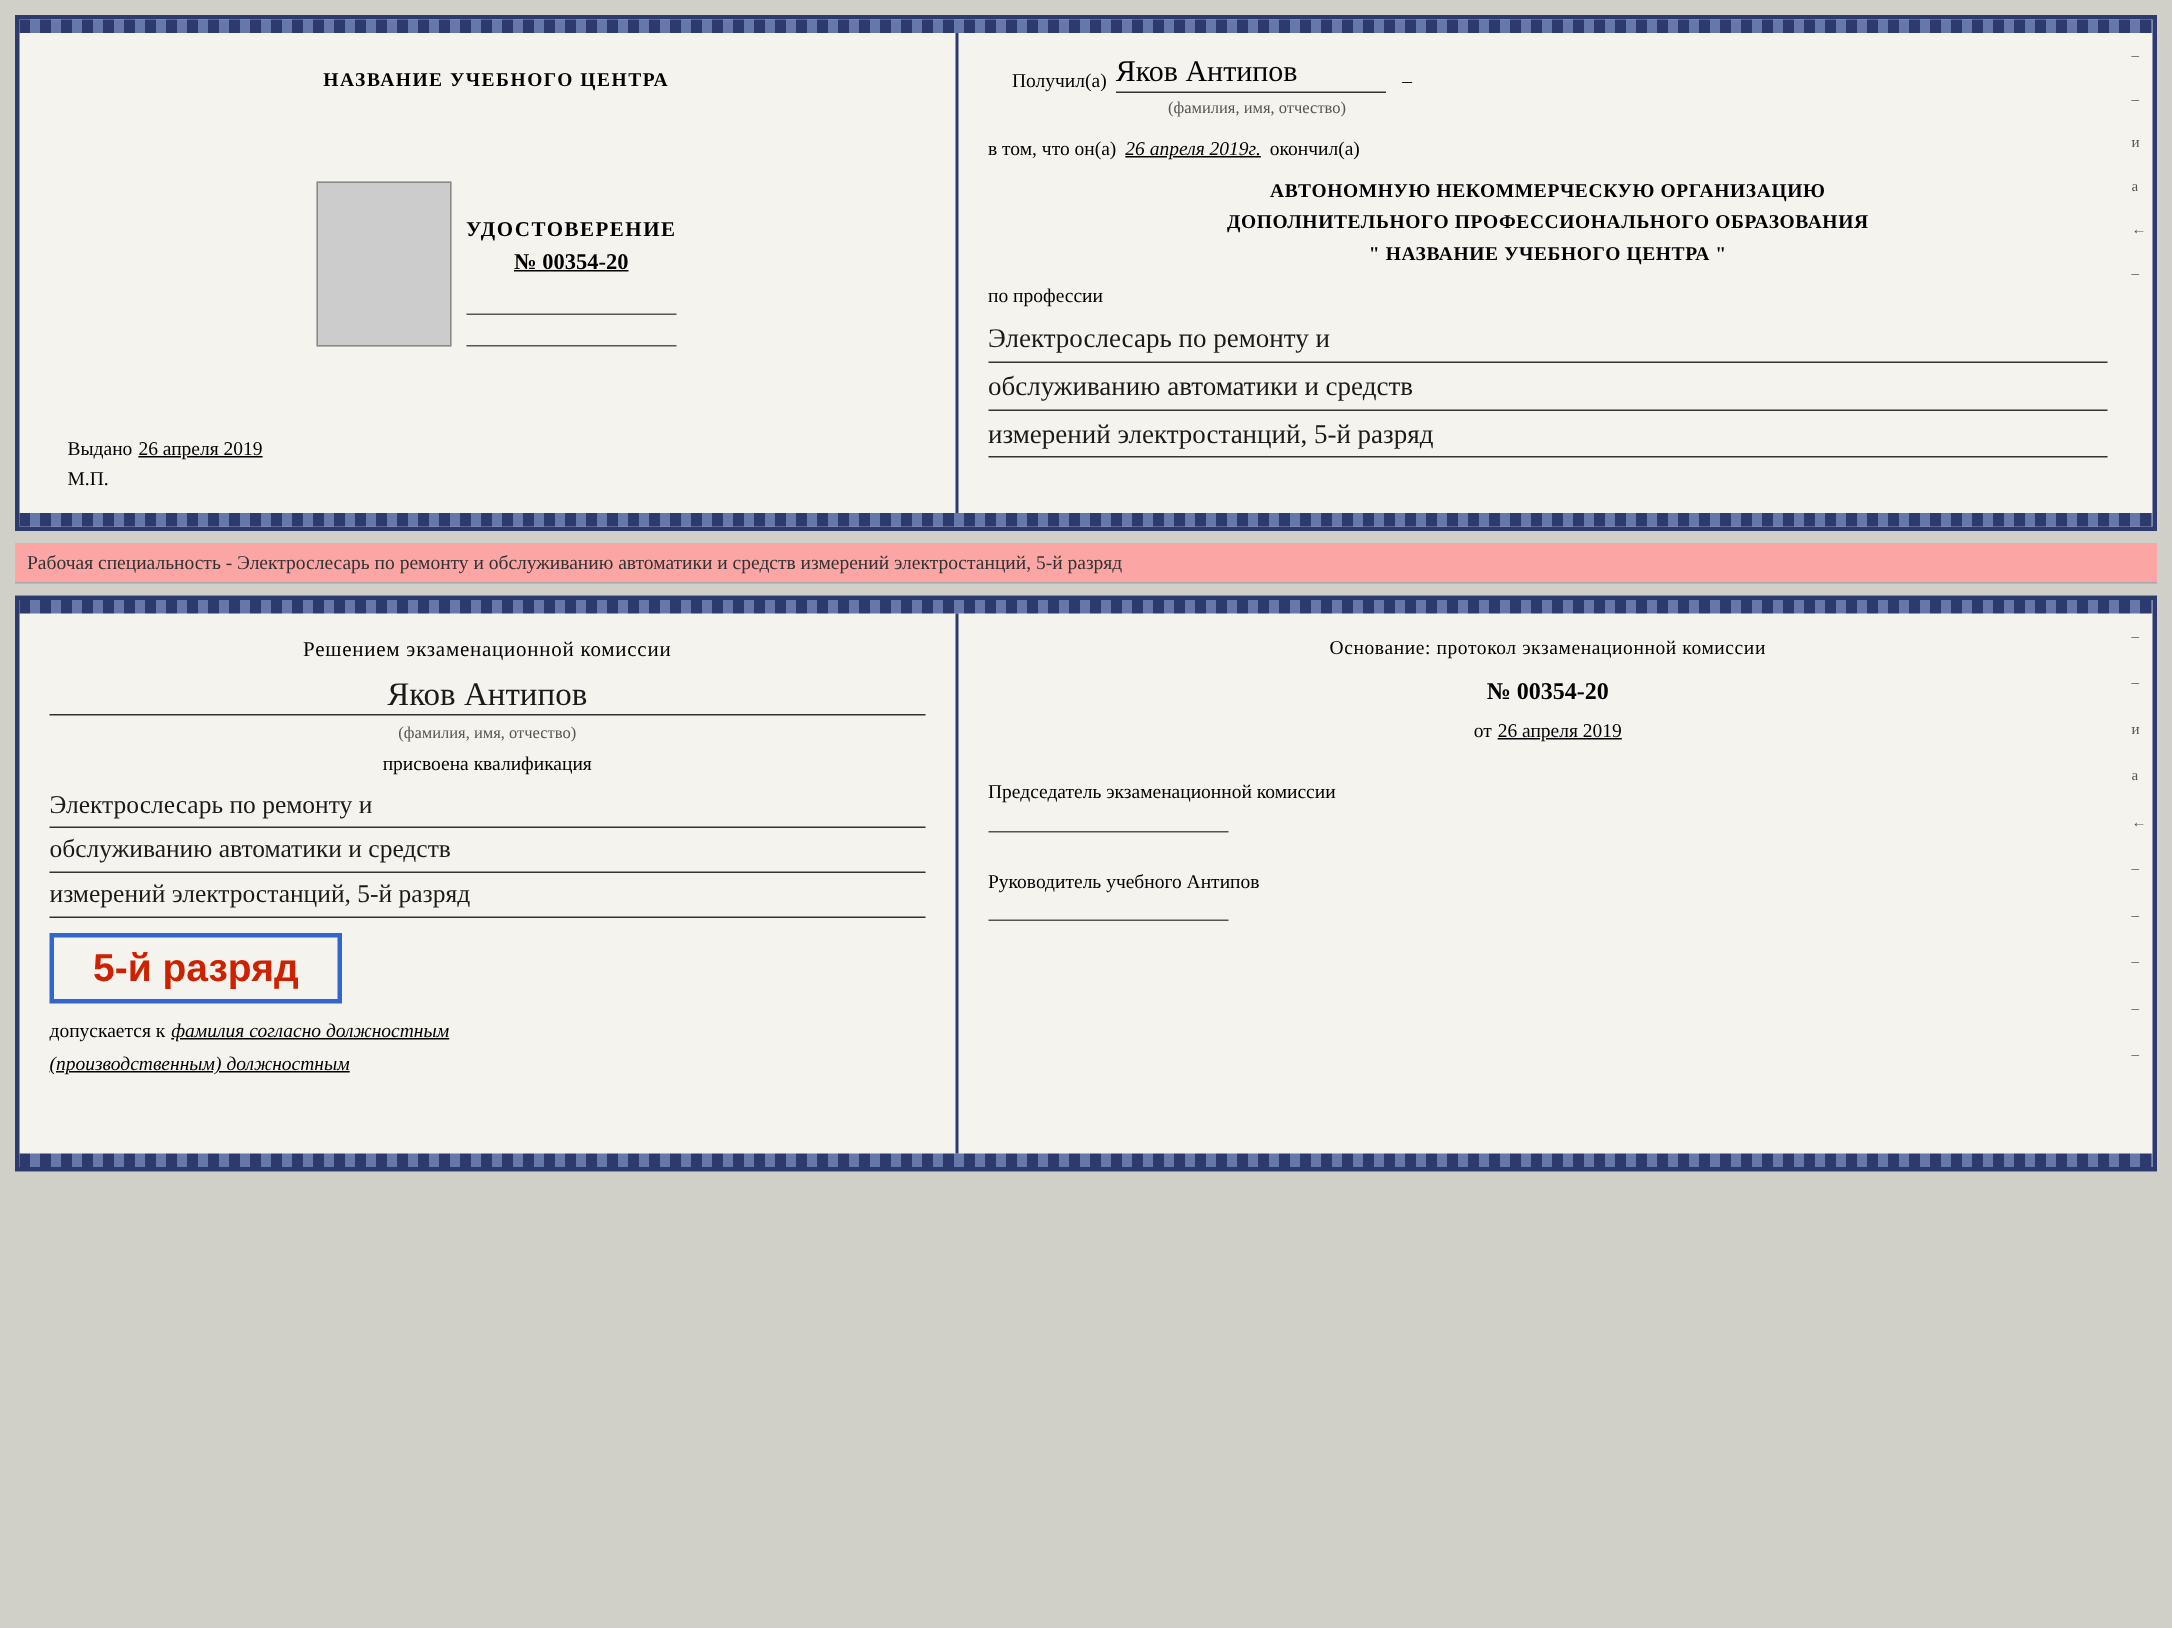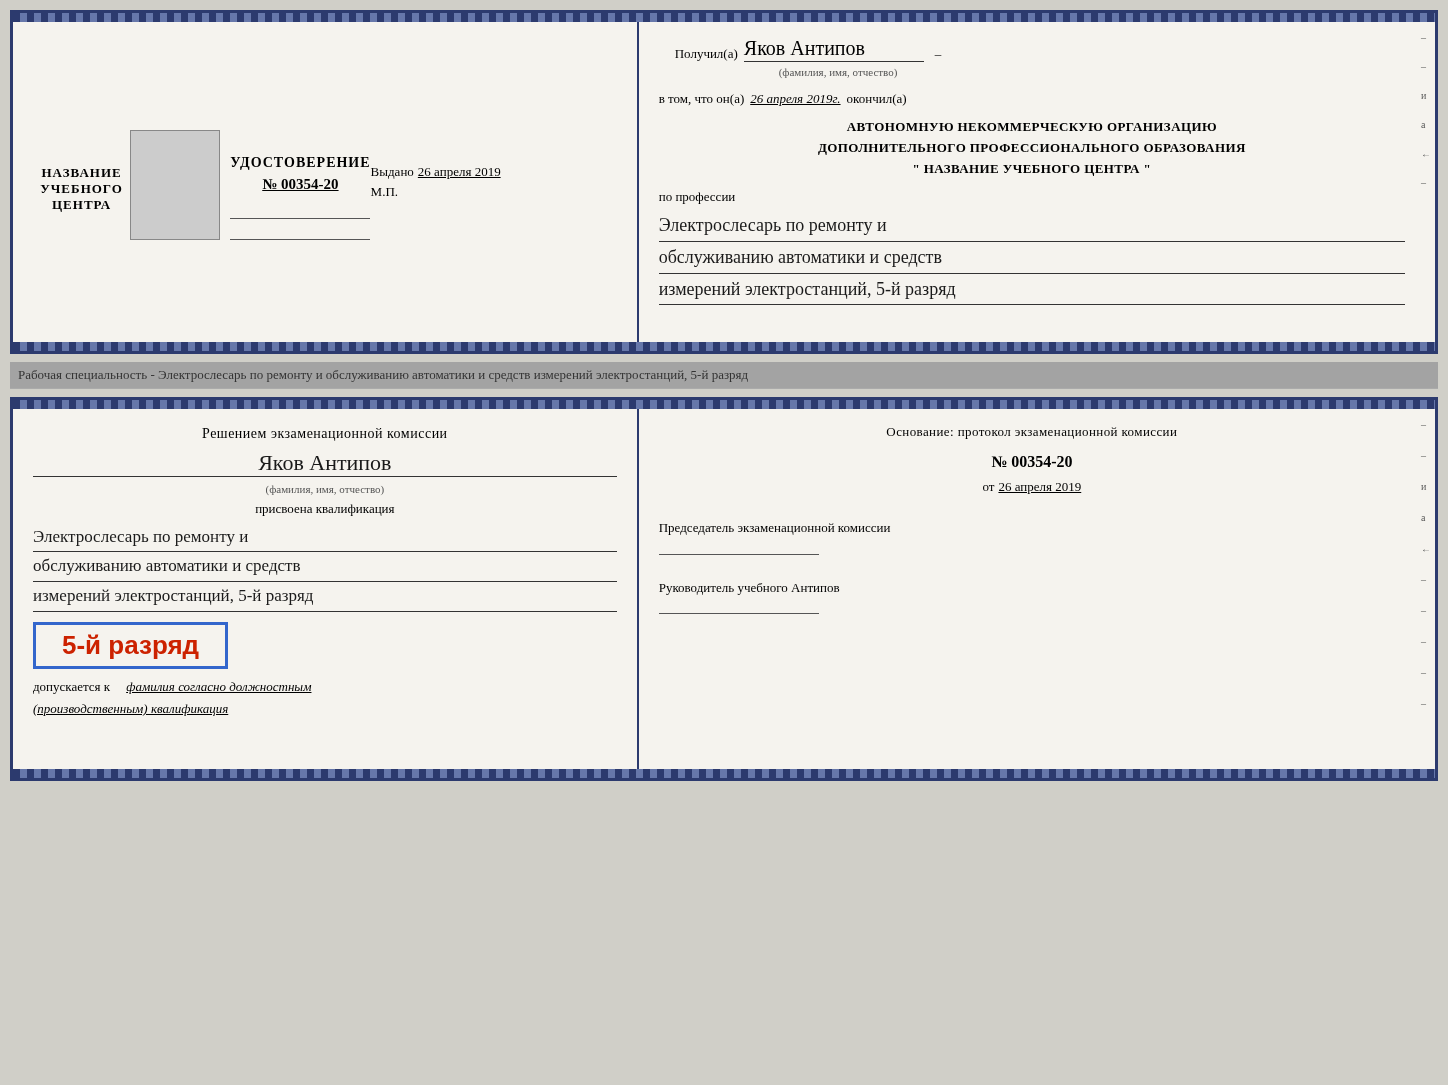--- a/index.html
+++ b/index.html
@@ -21,21 +21,21 @@
 <body>
 
 <div class="page-wrapper">
 
   <div style="position:relative; border: 3px solid #2c3a6e; background:#f5f3ee;">
 
     <div style="height:9px; background: repeating-linear-gradient(90deg, #2c3a6e 0px, #2c3a6e 7px, #6677aa 7px, #6677aa 14px);"></div>
 
     <div style="display:flex; min-height:320px;">
 
-      <div style="width:44%; border-right:2px solid #2c3a6e; padding:15px 20px 10px 20px; display:flex; align-items:center; justify-content:space-between;">
+      <div style="width:44%; border-right:2px solid #2c3a6e; padding:15px 20px 10px 32px; display:flex; flex-direction:column; align-items:center; justify-content:space-between;">
 
         <div style="font-size:13px; letter-spacing:1px; text-align:center; font-weight:bold; text-transform:uppercase; margin-top:8px;">НАЗВАНИЕ УЧЕБНОГО ЦЕНТРА</div>
 
         <div style="display:flex; flex-direction:column; align-items:center; gap:6px; flex:1; justify-content:center;">
 
           <div style="display:flex; align-items:flex-end; gap:10px; width:100%;">
             <div style="width:90px; height:110px; background:#ccc; border:1px solid #888; flex-shrink:0;"></div>
             <div style="display:flex; flex-direction:column; align-items:center; gap:5px; flex:1;">
               <div style="font-size:14px; text-align:center; font-weight:bold; text-transform:uppercase; letter-spacing:1px;">УДОСТОВЕРЕНИЕ</div>
               <div style="font-size:15px; text-align:center; font-weight:bold; text-decoration:underline;">№ 00354-20</div>
@@ -91,21 +91,21 @@
             <span>а</span>
             <span>←</span>
             <span>–</span>
         </div>
       </div>
     </div>
 
     <div style="height:9px; background: repeating-linear-gradient(90deg, #2c3a6e 0px, #2c3a6e 7px, #6677aa 7px, #6677aa 14px);"></div>
   </div>
 
-  <div style="background:#a3a3a3; padding:5px 8px; font-size:13px; color:#333; border-bottom:1px solid #aaa;">Рабочая специальность - Электрослесарь по ремонту и обслуживанию автоматики и средств измерений электростанций, 5-й разряд</div>
+  <div style="background:#fca5a5; padding:5px 8px; font-size:13px; color:#333; border-bottom:1px solid #aaa;">Рабочая специальность - Электрослесарь по ремонту и обслуживанию автоматики и средств измерений электростанций, 5-й разряд</div>
 
   <div style="position:relative; border:3px solid #2c3a6e; background:#f5f3ee;">
 
     <div style="height:9px; background: repeating-linear-gradient(90deg, #2c3a6e 0px, #2c3a6e 7px, #6677aa 7px, #6677aa 14px);"></div>
 
     <div style="display:flex; min-height:360px;">
 
       <div style="width:44%; border-right:2px solid #2c3a6e; padding:15px 20px 10px 20px; display:flex; flex-direction:column; gap:6px;">
 
         <div style="font-size:14px; text-align:center; letter-spacing:0.5px; line-height:1.4;">Решением экзаменационной комиссии</div>
@@ -119,25 +119,25 @@
         <div style="font-family:'Segoe Script','Comic Sans MS',cursive; font-size:17px; color:#1a1a1a; line-height:1.7;">
           <div style="border-bottom:1px solid #333;">Электрослесарь по ремонту и</div>
           <div style="border-bottom:1px solid #333;">обслуживанию автоматики и средств</div>
           <div style="border-bottom:1px solid #333;">измерений электростанций, 5-й разряд</div>
         </div>
 
         <div style="display:inline-block; border:3px solid #3366cc; padding:5px 26px; margin:4px 0; align-self:flex-start;">
           <span style="font-size:26px; font-weight:bold; color:#cc2200; font-family:Arial,sans-serif;">5-й разряд</span>
         </div>
 
-        <div style="font-size:13px; display:flex; align-items:flex-start; gap:16px; flex-wrap:wrap;">
+        <div style="font-size:13px; display:flex; align-items:flex-start; gap:4px; flex-wrap:wrap;">
           <span>допускается к</span>
           <span style="font-family:'Segoe Script','Comic Sans MS',cursive; font-style:italic; text-decoration:underline; font-size:13px;">фамилия согласно должностным</span>
         </div>
-        <div style="font-family:'Segoe Script','Comic Sans MS',cursive; font-style:italic; text-decoration:underline; font-size:13px;">(производственным) квалификация</div>
+        <div style="font-family:'Segoe Script','Comic Sans MS',cursive; font-style:italic; text-decoration:underline; font-size:13px;">(производственным) должностным</div>
       </div>
 
       <div style="width:56%; padding:15px 30px 10px 20px; display:flex; flex-direction:column; gap:8px; position:relative;border-radius:13px;">
 
         <div style="font-size:13px; text-align:center; letter-spacing:0.4px;">Основание: протокол экзаменационной комиссии</div>
 
         <div style="font-size:16px; font-weight:bold; text-align:center; margin-top:5px;">№  00354-20</div>
 
         <div style="font-size:13px; text-align:center; display:flex; align-items:flex-end; gap:4px; justify-content:center;">
           <span>от</span>

